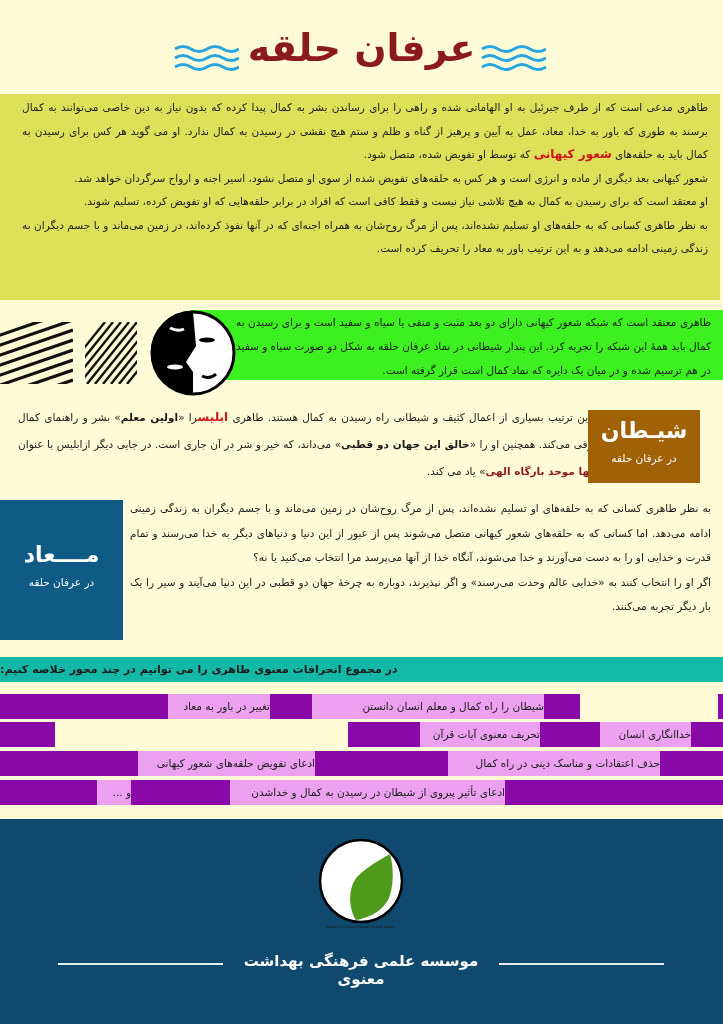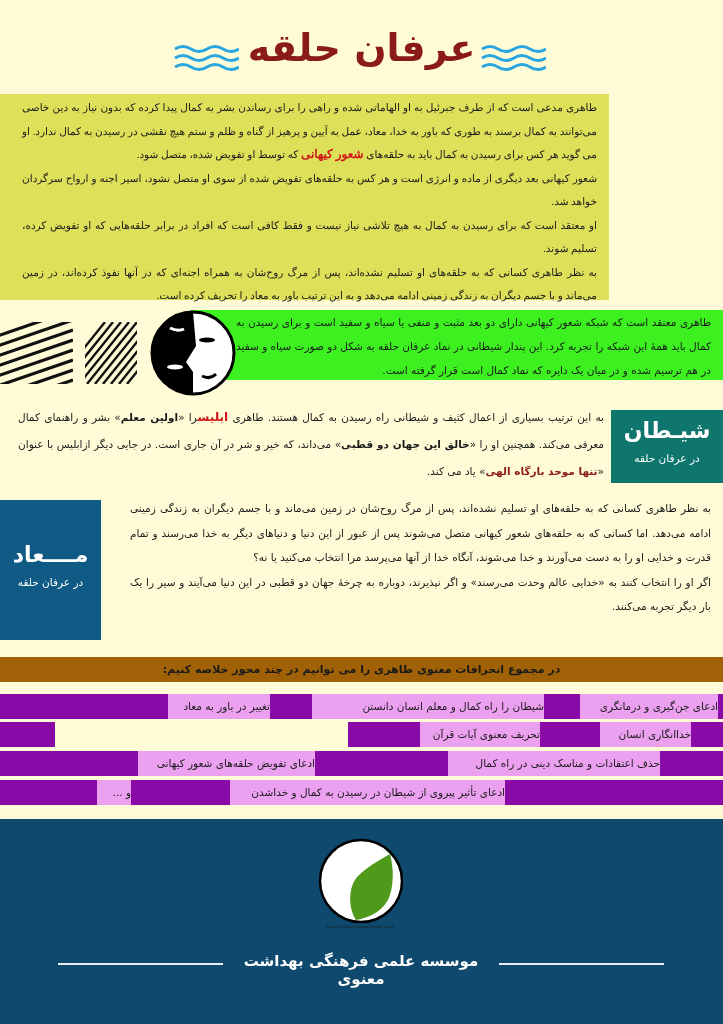--- a/index.html
+++ b/index.html
@@ -5,43 +5,43 @@
   html,body{margin:0;padding:0;}
   body{width:723px;height:1024px;background:#fefbd6;font-family:"DejaVu Sans",sans-serif;overflow:hidden;position:relative;}
   .rtl{direction:rtl;}
   
   .header{position:absolute;top:0;left:0;width:723px;height:94px;background:#fefbd6;}
   .title{position:absolute;top:26px;left:0;width:723px;text-align:center;font-size:38px;font-weight:bold;color:#8b1a1a;font-family:"DejaVu Sans",sans-serif;letter-spacing:-1px;}
   .waves{position:absolute;top:44px;width:66px;height:28px;}
   .waves.left{left:173px;}
   .waves.right{left:480px;}
   
-  .sec1{position:absolute;top:94px;left:0;width:609px;height:206px;background:#dfe05a;font-family:Liberation Serif, serif;}
+  .sec1{position:absolute;top:94px;left:0;width:720px;height:206px;background:#dfe05a;}
   .para{font-size:10.5px;line-height:23.5px;color:#1a1a1a;text-align:justify;text-align-last:right;}
   .sec1 .para{position:absolute;top:2px;left:22px;right:12px;}
   .red{color:#d0151a;font-weight:bold;font-size:12px;}
   .darkred{color:#8b1a1a;font-weight:bold;}
   .bold{font-weight:bold;}
   
   .sec2{position:absolute;top:310px;left:190px;width:533px;height:70px;background:#3df01f;}
   .sec2 .para{position:absolute;top:0;left:46px;right:12px;line-height:24px;font-size:10.5px;}
   .stripes1{position:absolute;top:322px;left:0;width:73px;height:62px;}
   .stripes2{position:absolute;top:322px;left:85px;width:52px;height:62px;}
   .face{position:absolute;top:310px;left:150px;width:86px;height:86px;}
   
-  .shaitan-box{position:absolute;top:410px;left:611px;width:112px;height:73px;background:#0f766e;color:#fff;text-align:center;}
+  .shaitan-box{position:absolute;top:410px;left:588px;width:112px;height:73px;background:#a16207;color:#fff;text-align:center;}
   .box-title{font-size:22px;font-weight:bold;margin-top:8px;line-height:26px;}
   .box-sub{font-size:10.5px;margin-top:8px;}
   .sec3 .para{position:absolute;top:404px;left:18px;width:586px;line-height:27px;}
   
-  .maad-box{position:absolute;top:500px;left:0;width:101px;height:140px;background:#0f5b86;color:#fff;text-align:center;}
+  .maad-box{position:absolute;top:500px;left:0;width:123px;height:140px;background:#0f5b86;color:#fff;text-align:center;}
   .maad-box .box-title{margin-top:42px;}
   .sec4 .para{position:absolute;top:496px;left:130px;right:12px;line-height:24.5px;}
   
-  .summary{position:absolute;top:657px;left:0;width:723px;height:25px;background:#a16207;text-align:center;font-size:11px;font-weight:bold;line-height:25px;color:#1a1a1a;}
+  .summary{position:absolute;top:657px;left:0;width:723px;height:25px;background:#14b8a6;text-align:left;font-size:11px;font-weight:bold;line-height:25px;color:#1a1a1a;}
   .row{position:absolute;left:0;width:723px;height:25px;}
   .row div{position:absolute;top:0;height:25px;font-size:10.5px;line-height:25px;color:#1a1a1a;white-space:nowrap;overflow:hidden;}
   .dark{background:#8a0aa8;}
   .light{background:#eba0f0;}
   
   .footer{position:absolute;top:819px;left:0;width:723px;height:205px;background:#0f4a6e;}
   .logo{position:absolute;top:838px;left:318px;width:86px;height:86px;}
   .logo-caption{position:absolute;top:926px;left:310px;width:100px;height:6px;font-size:3px;color:#1a1a1a;text-align:center;line-height:3px;}
   .footer-line{position:absolute;top:963px;height:2px;background:#e8eef3;}
   .footer-name{position:absolute;top:952px;left:225px;width:272px;text-align:center;color:#fff;font-size:15px;font-weight:bold;}
@@ -143,21 +143,20 @@
   <div class="para rtl">
     <span>به نظر طاهری کسانی که به حلقه‌های او تسلیم نشده‌اند، پس از مرگ روح‌شان در زمین می‌ماند و با جسم دیگران به زندگی زمینی ادامه می‌دهد. اما کسانی که به حلقه‌های شعور کیهانی متصل می‌شوند پس از عبور از این دنیا و دنیاهای دیگر به خدا می‌رسند و تمام قدرت و خدایی او را به دست می‌آورند و خدا می‌شوند، آنگاه خدا از آنها می‌پرسد مرا انتخاب می‌کنید یا نه؟</span><br>
     <span>اگر او را انتخاب کنند به «خدایی عالم وحدت می‌رسند» و اگر نپذیرند، دوباره به چرخهٔ جهان دو قطبی در این دنیا می‌آیند و سیر را یک بار دیگر تجربه می‌کنند.</span>
   </div>
 </div>
 
 <div class="summary rtl">در مجموع انحرافات معنوی طاهری را می توانیم در چند محور خلاصه کنیم:</div>
 
 <div class="row rtl" style="top:694px;">
   <div class="dark" style="left:718px;width:5px;"></div>
-  <div class="light" style="left:580px;width:138px;">ادعای جن‌گیری و درمانگری</div>
   <div class="dark" style="left:506px;width:74px;"></div>
   <div class="light" style="left:312px;width:232px;">شیطان را راه کمال و معلم انسان دانستن</div>
   <div class="dark" style="left:270px;width:42px;"></div>
   <div class="light" style="left:168px;width:102px;">تغییر در باور به معاد</div>
   <div class="dark" style="left:0;width:168px;"></div>
 </div>
 <div class="row rtl" style="top:722px;">
   <div class="dark" style="left:685px;width:38px;"></div>
   <div class="light" style="left:600px;width:91px;">خداانگاری انسان</div>
   <div class="dark" style="left:540px;width:60px;"></div>

